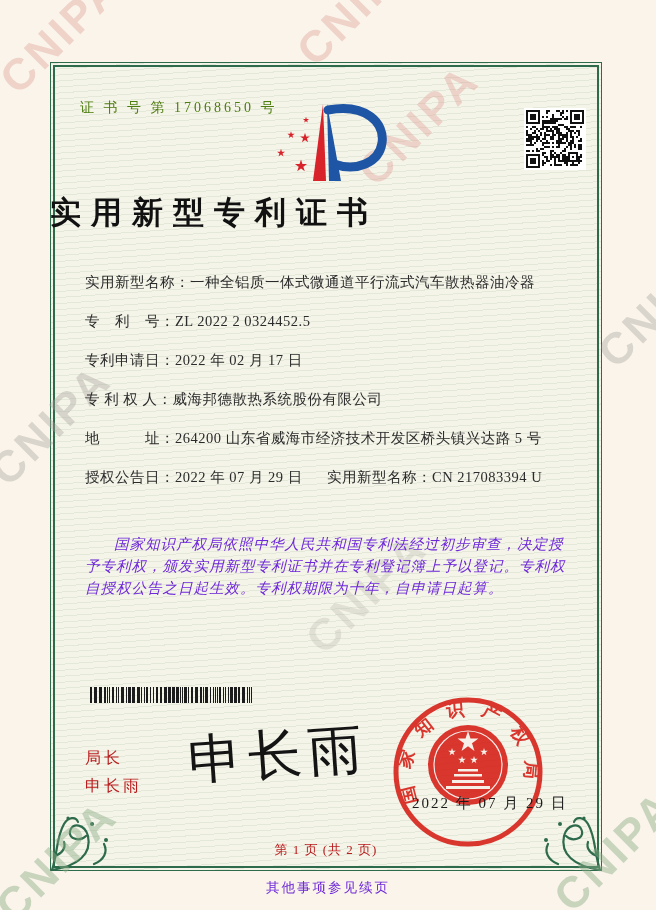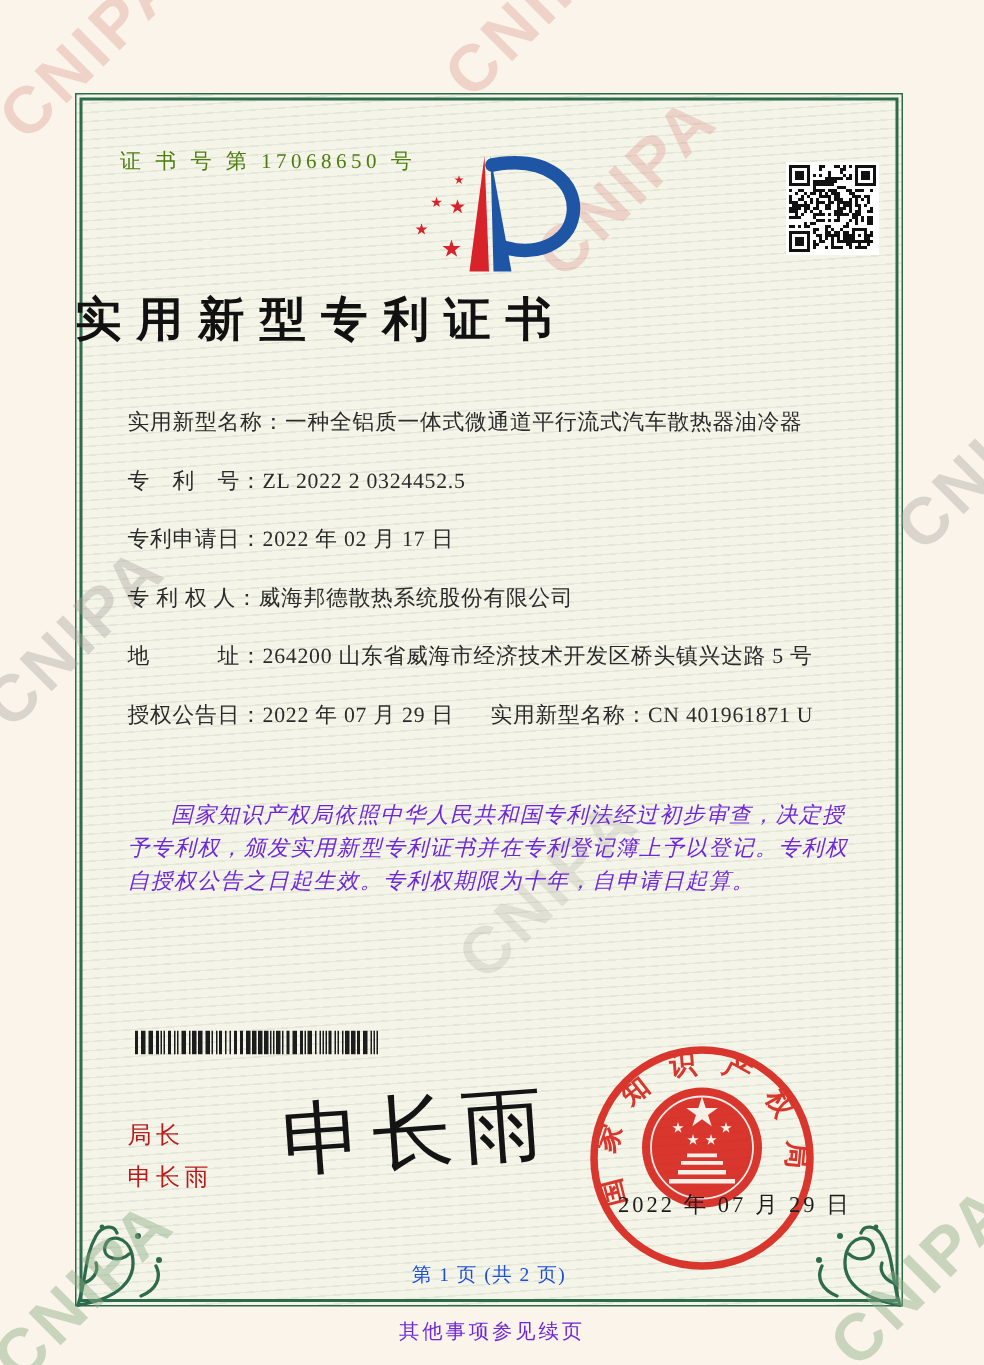--- a/index.html
+++ b/index.html
@@ -83,21 +83,21 @@
 
   .seal{ position:absolute; left:392px; top:696px; width:152px; height:152px;
          z-index:3; mix-blend-mode:multiply; opacity:0.92; }
   .seal-date{
     position:absolute; left:412px; top:794px; z-index:4;
     font-size:15px; letter-spacing:2px; color:#1c1c1c; white-space:nowrap;
   }
 
   .page-num{
     position:absolute; left:50px; top:841px; width:552px;
-    text-align:center; font-size:13px; letter-spacing:1px; color:#1d4ed8;
+    text-align:center; font-size:13px; letter-spacing:1px; color:#b91c1c;
   }
   .note{
     position:absolute; left:0; top:879px; width:656px;
     text-align:center; font-size:13.5px; letter-spacing:2px; color:#6d28d9;
   }
 </style>
 </head>
 <body>
 
 <div class="page">
@@ -475,21 +475,21 @@
       <div class="frow">
         <span>专利申请日：</span><span>2022 年 02 月 17 日</span>
       </div>
       <div class="frow">
         <span>专 利 权 人：</span><span>威海邦德散热系统股份有限公司</span>
       </div>
       <div class="frow">
         <span>地　　　址：</span><span>264200 山东省威海市经济技术开发区桥头镇兴达路 5 号</span>
       </div>
       <div class="frow">
-        <span class="fgroup-a"><span>授权公告日：</span><span>2022 年 07 月 29 日</span></span><span><span>实用新型名称：</span><span>CN 401961871 U</span></span>
+        <span class="fgroup-a"><span>授权公告日：</span><span>2022 年 07 月 29 日</span></span><span><span>实用新型名称：</span><span>CN 217083394 U</span></span>
       </div>
     </div>
 
     <div class="paras">
       <p>国家知识产权局依照中华人民共和国专利法经过初步审查，决定授予专利权，颁发实用新型专利证书并在专利登记簿上予以登记。专利权自授权公告之日起生效。专利权期限为十年，自申请日起算。</p>
     </div>
 
     <svg class="barcode" id="barcode-svg" width="167" height="16" viewBox="0 0 167 16">
         <rect x="0" y="0" width="2" height="16" fill="#1c1c1c"></rect>
         <rect x="4" y="0" width="3" height="16" fill="#1c1c1c"></rect>

